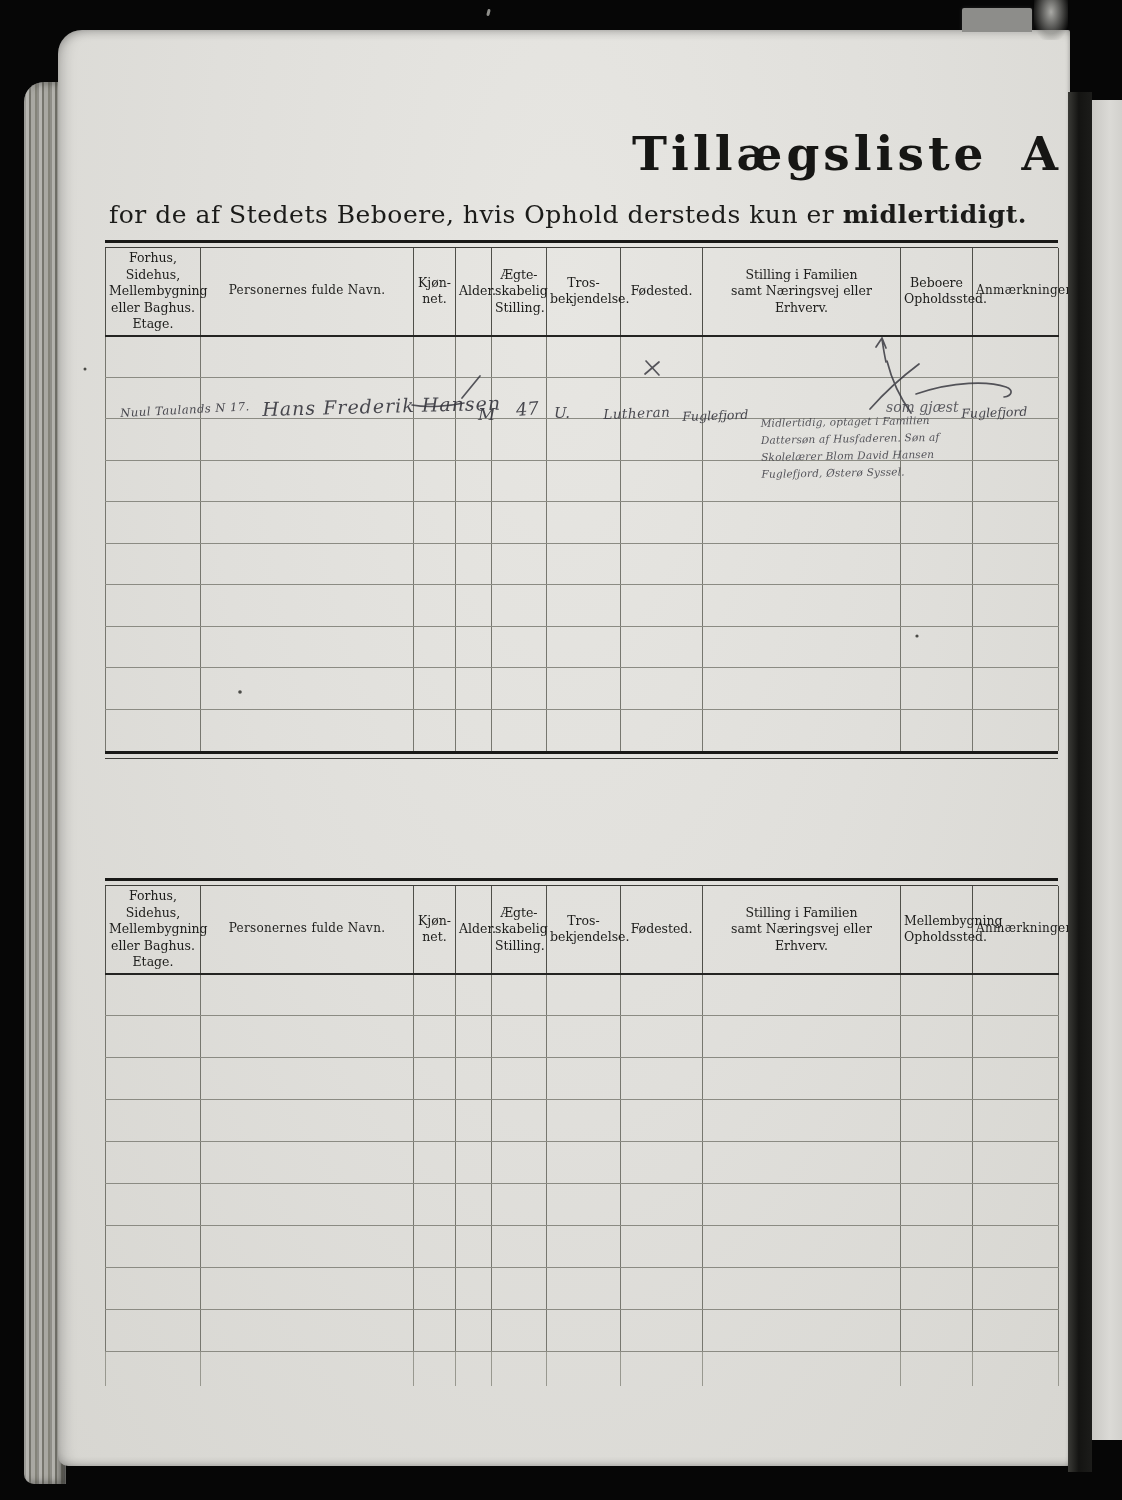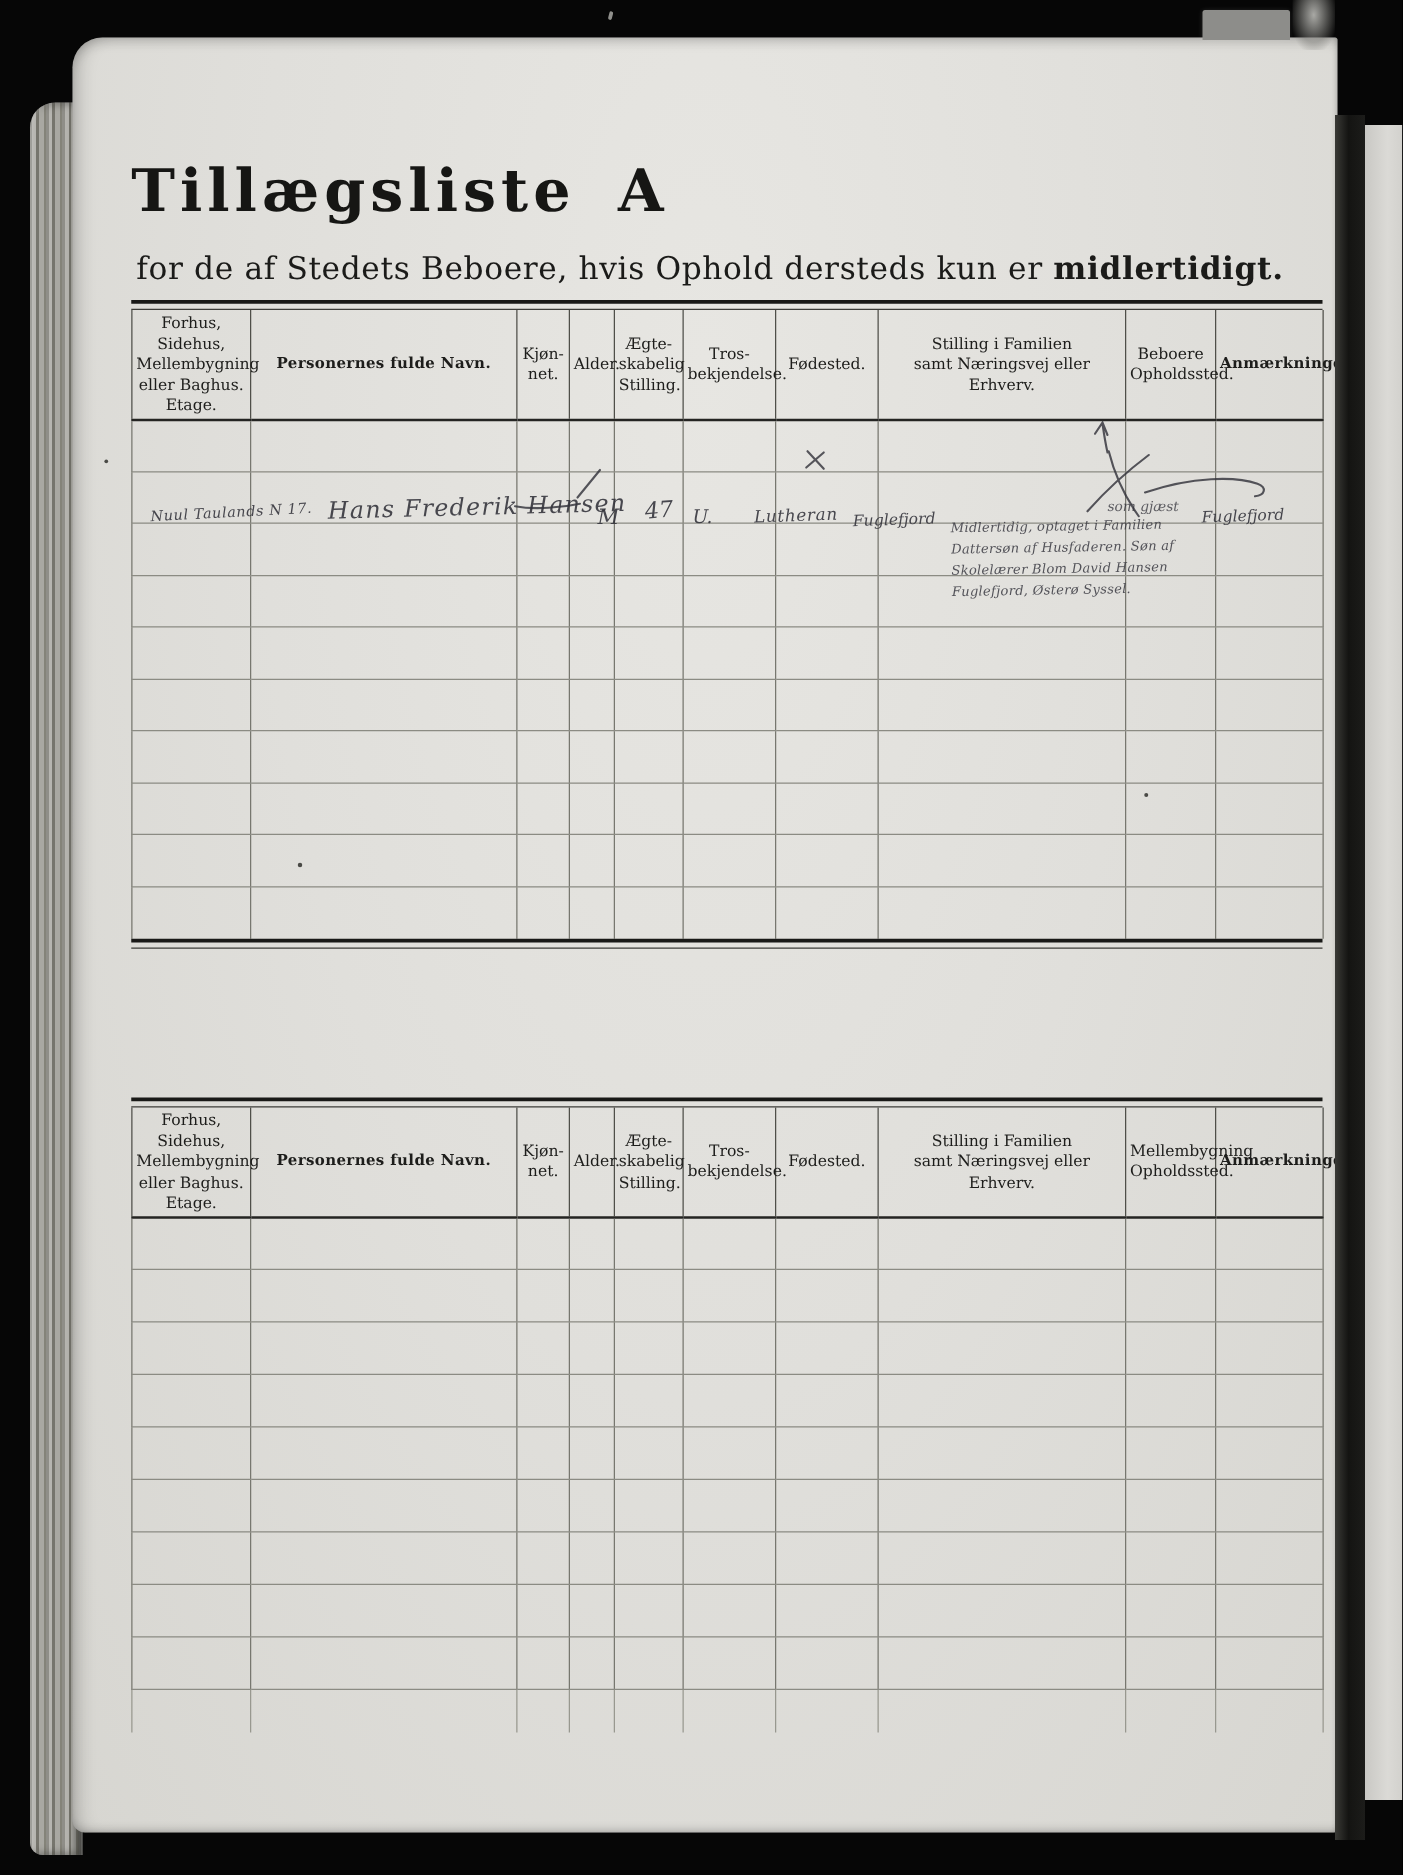--- a/index.html
+++ b/index.html
@@ -41,21 +41,21 @@
   .blur-blob {
     position:absolute; left:1034px; top:0; width:34px; height:40px;
     background:radial-gradient(ellipse at 50% 30%, #aoaoa0, transparent);
     background:radial-gradient(ellipse at 50% 30%, #a9a9a5 0%, rgba(120,120,116,.45) 55%, rgba(0,0,0,0) 80%);
   }
   .speck-top { position:absolute; left:487px; top:9px; width:3px; height:7px;
     background:#8f8f8b; transform:rotate(14deg); border-radius:2px; }
 
   
   .sec-title {
-    position:absolute; left:47px; width:953px; text-align:left;
+    position:absolute; left:47px; width:953px; text-align:right;
     font-weight:bold; color:#161614; letter-spacing:4px; font-size:47px;
   }
   .sec-title .tl { margin-left:34px; letter-spacing:0; }
   .sec-sub {
     position:absolute; left:10px; width:1000px; text-align:center;
     font-size:25px; color:#1b1b19; letter-spacing:.5px;
   }
   .sec-sub .emph { font-weight:bold;margin-top:40px; }
   #title-a { top:96px; } #sub-a { top:170px; }
   #title-b { top:742px; } #sub-b { top:812px; }
@@ -66,21 +66,21 @@
   .dblrule { height:4px; border-top:3px solid #191917; border-bottom:1px solid #3c3c38; }
   .form-table {
     border-collapse:collapse; table-layout:fixed; width:953px;
     border-left:1px solid #55554f; border-right:1px solid #55554f;padding-left:48px;
   }
   .form-table th {
     border:1px solid #4f4f49; border-top:none; border-bottom:2px solid #242422;
     font-weight:normal; font-size:12.5px; line-height:1.32; color:#1d1d1b;
     text-align:center; vertical-align:middle; white-space:pre-line; padding:2px 3px;
   }
-  .form-table th.b { font-weight:bold; font-size:12px; letter-spacing:.3px; }
+  .form-table th.b { font-weight:normal; font-size:12px; letter-spacing:.3px; }
   .form-table td {
     border:1px solid #77776f; border-top:none; border-bottom:1px solid #8b8b83;
     padding:0;
   }
   #table-a .form-table tr:last-child td { border-bottom:none; }
   .form-table tr.ext td { border-bottom:none; border-left-color:#98988f; border-right-color:#98988f; }
 
   
   .hw {
     position:absolute; font-family:"DejaVu Serif", serif; font-style:italic;
@@ -93,21 +93,21 @@
   #hw-marital   { left:496px; top:374px; font-size:15px; }
   #hw-religion  { left:545px; top:376px; font-size:13.5px; transform:rotate(-2deg); letter-spacing:.5px; }
   #hw-birth     { left:624px; top:379px; font-size:12.5px; transform:rotate(-2deg); }
   #hw-usual     { left:903px; top:376px; font-size:12.5px; transform:rotate(-2deg); }
   #hw-note {
     position:absolute; left:703px; top:383px; width:215px;
     font-family:"DejaVu Serif", serif; font-style:italic; color:#3a3a42;
     font-size:10.5px; line-height:17px; transform:rotate(-1deg); opacity:.85; letter-spacing:.2px;
   }
   #hw-note .nline { display:block; white-space:nowrap; }
-  #hw-insert { left:828px; top:369px; font-size:11px; opacity:.75; }
+  #hw-insert { left:828px; top:369px; font-size:14px; opacity:.75; }
 
   .ink-svg { position:absolute; left:0; top:0; pointer-events:none; }
 </style>
 </head>
 <body>
 
 <div class="stage">
 
   <div class="book-edges"></div>
 

